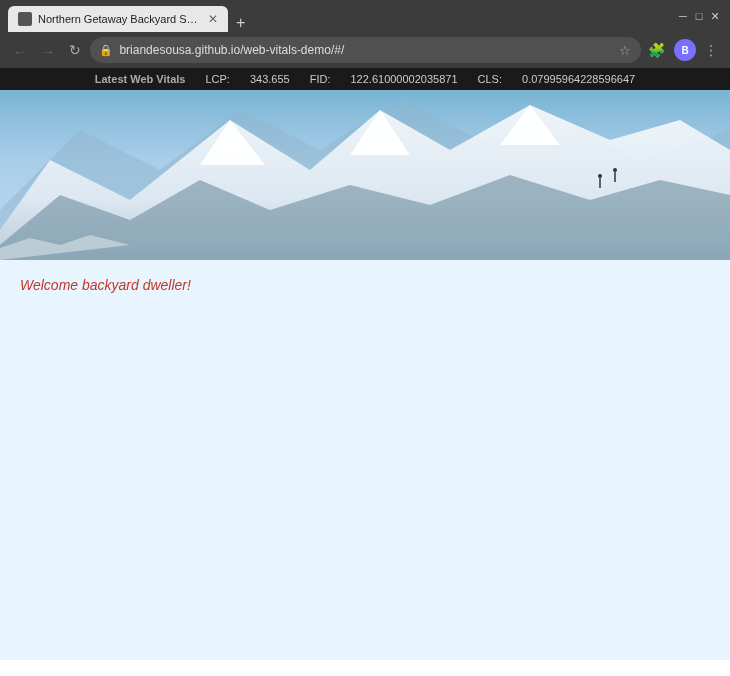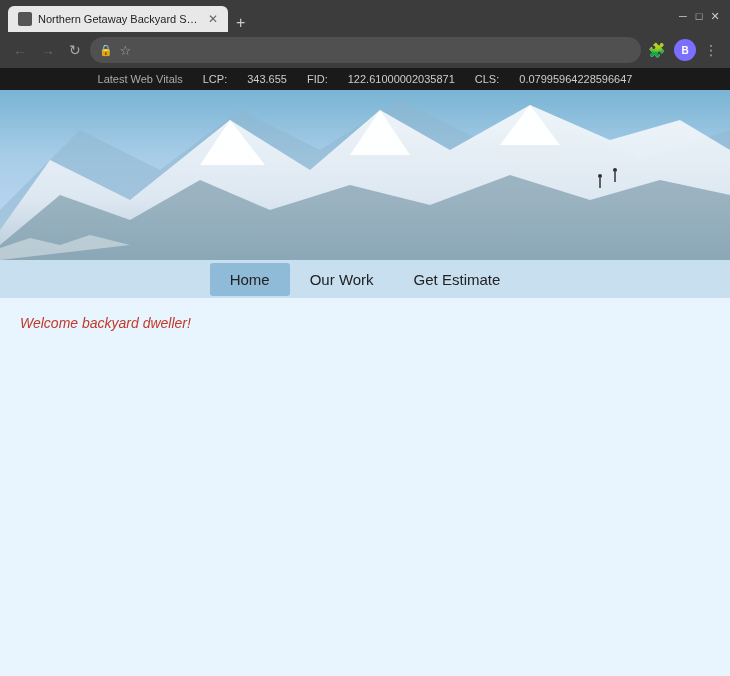--- a/index.html
+++ b/index.html
@@ -42,21 +42,21 @@
     .nav-actions { display: flex; gap: 4px; align-items: center; }
     .nav-action-btn { color: #aaa; font-size: 14px; cursor: pointer; padding: 2px 4px; }
     .profile-btn { width: 22px; height: 22px; background: #7a6fff; border-radius: 50%; display: flex; align-items: center; justify-content: center; color: white; font-size: 10px; font-weight: bold; cursor: pointer; }
 
     
     .web-vitals-bar {
       background: #1a1a1a; color: #ccc; font-size: 11px;
       display: flex; justify-content: center; align-items: center; gap: 20px;
       height: 22px; padding: 0 10px;
     }
-    .web-vitals-label { color: #aaa; font-weight: normal; }
+    .web-vitals-label { color: #aaa; font-weight: bold; }
 
     
     .website-content { width: 100%; }
 
     
     .hero {
       position: relative; width: 100%; height: 170px; overflow: hidden;
       display: flex; align-items: center; justify-content: center;
     }
     .hero-bg {
@@ -115,20 +115,21 @@
       <span class="win-btn">✕</span>
     </div>
   </div>
 
   <div class="nav-bar">
     <span class="nav-btn disabled">←</span>
     <span class="nav-btn disabled">→</span>
     <span class="reload-btn">↻</span>
     <div class="address-bar">
       <span class="lock-icon">🔒</span>
+      <span class="url-text">briandesousa.github.io/web-vitals-demo/#/</span>
       <span class="star-icon">☆</span>
     </div>
     <div class="nav-actions">
       <span class="nav-action-btn">🧩</span>
       <div class="profile-btn">
         <span>B</span>
       </div>
       <span class="nav-action-btn">⋮</span>
     </div>
   </div>
@@ -177,23 +178,18 @@
 
       <line x1="600" y1="88" x2="600" y2="98" stroke="#333" stroke-width="1.5"></line>
       <circle cx="600" cy="86" r="2" fill="#333"></circle>
       <line x1="615" y1="82" x2="615" y2="92" stroke="#333" stroke-width="1.5"></line>
       <circle cx="615" cy="80" r="2" fill="#333"></circle>
 
       <polygon points="0,158 30,148 60,155 90,145 130,155 0,170" fill="white" opacity="0.4"></polygon>
     </svg>
   </div>
 
-  <nav class="site-nav">
-    <a class="nav-item active">Home</a>
-    <a class="nav-item">Our Work</a>
-    <a class="nav-item">Get Estimate</a>
-  </nav>
 
   <div class="page-body">
     <span class="welcome-text">Welcome backyard dweller!</span>
   </div>
 
 </div>
 
 </body></html>

